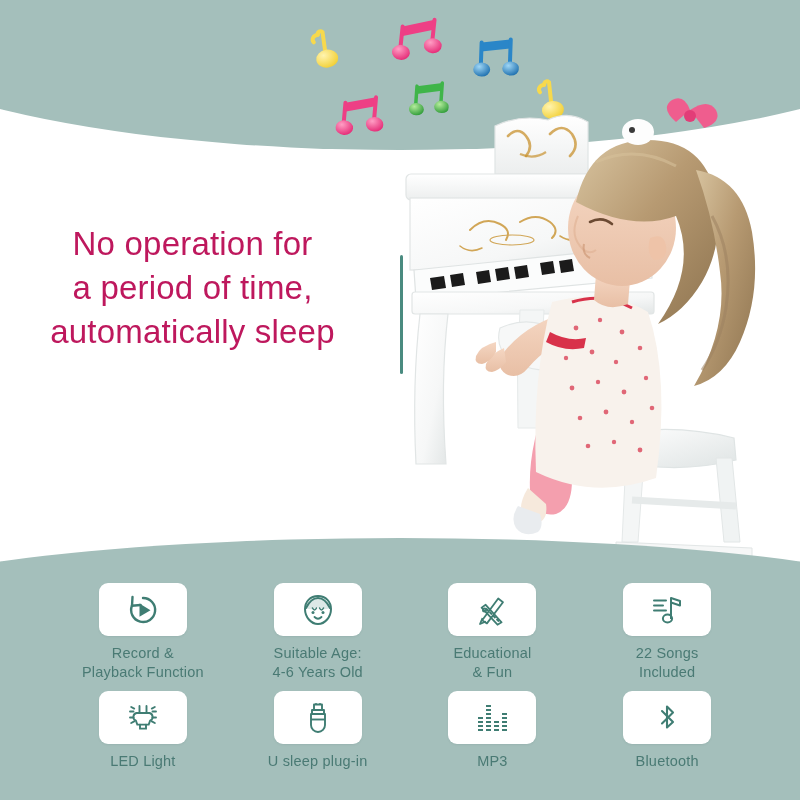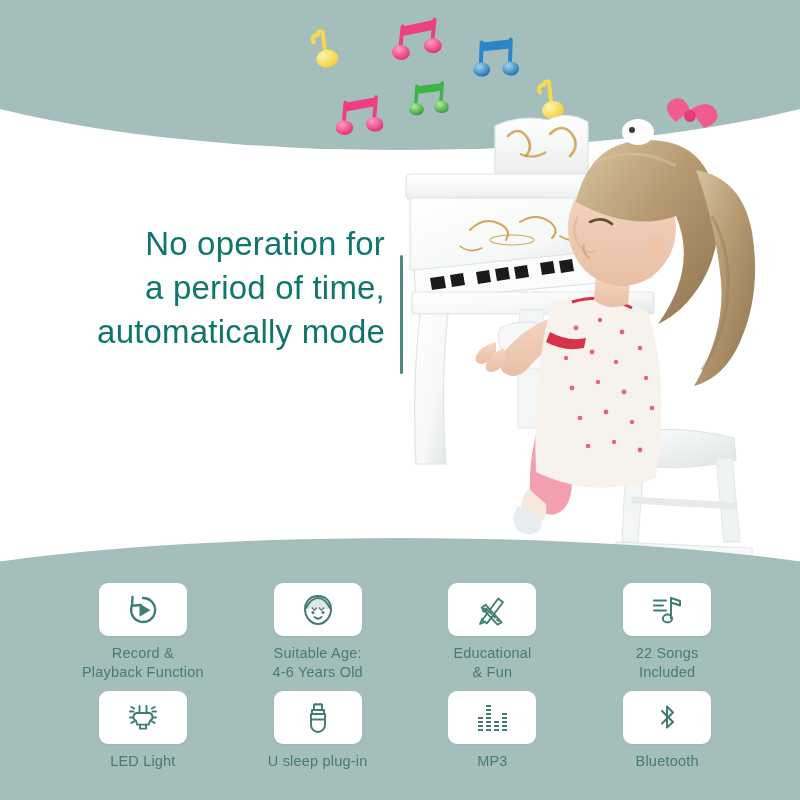--- a/index.html
+++ b/index.html
@@ -36,22 +36,22 @@
 
   
   .note { position:absolute; }
   .note svg { display:block; }
 
   
   .headline {
     position:absolute;
     left:0px; top:222px;
     width:385px;
-    text-align:right;
-    color:#0f766e;
+    text-align:center;
+    color:#be185d;
     font-size:33px;
     line-height:44px;
     letter-spacing:0.2px;
     font-weight:400;
   }
   .headline .ln { display:block; white-space:nowrap; }
 
   .divider {
     position:absolute;
     left:400px; top:255px;
@@ -199,21 +199,21 @@
       </defs>
       <path d="M13 6 C13 3 16 2 18 4 L18 28" stroke="#f7d94c" stroke-width="4" fill="none" stroke-linecap="round"></path>
       <path d="M13 6 C8 6 6 10 8 13" stroke="#f7d94c" stroke-width="4" fill="none" stroke-linecap="round"></path>
       <ellipse cx="19" cy="32" rx="11" ry="9" fill="url(#gy2)"></ellipse>
     </svg>
   </div>
 
   <div class="headline">
     <span class="ln">No operation for</span>
     <span class="ln">a period of time,</span>
-    <span class="ln">automatically mode</span>
+    <span class="ln">automatically sleep</span>
   </div>
   <div class="divider"></div>
 
   <div class="photo">
     <svg width="400" height="470" viewBox="0 0 400 470">
       <defs>
         <linearGradient id="pianoBody" x1="0" y1="0" x2="1" y2="1">
           <stop offset="0%" stop-color="#ffffff"></stop>
             <stop offset="60%" stop-color="#f6f7f7"></stop>
             <stop offset="100%" stop-color="#e2e6e6"></stop>

